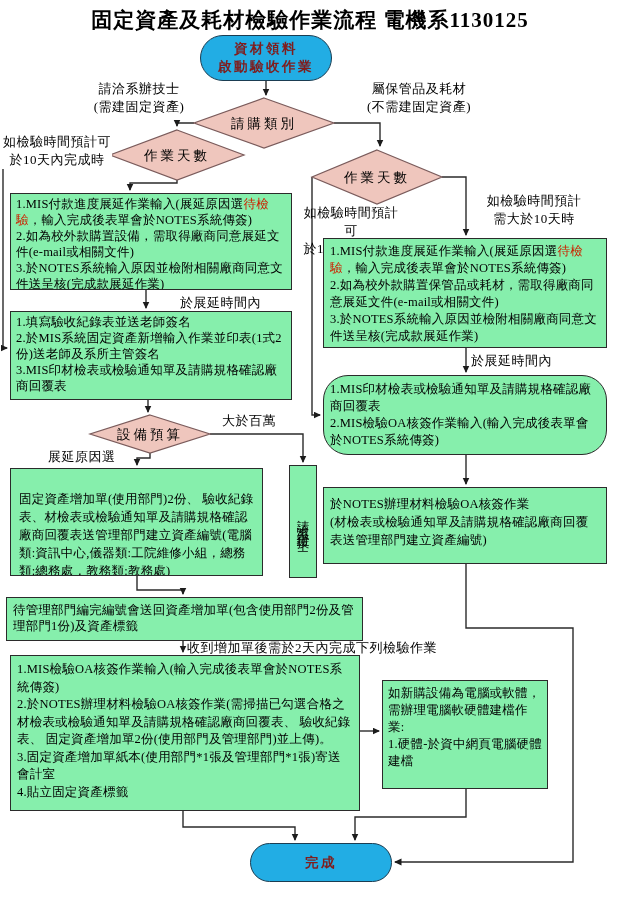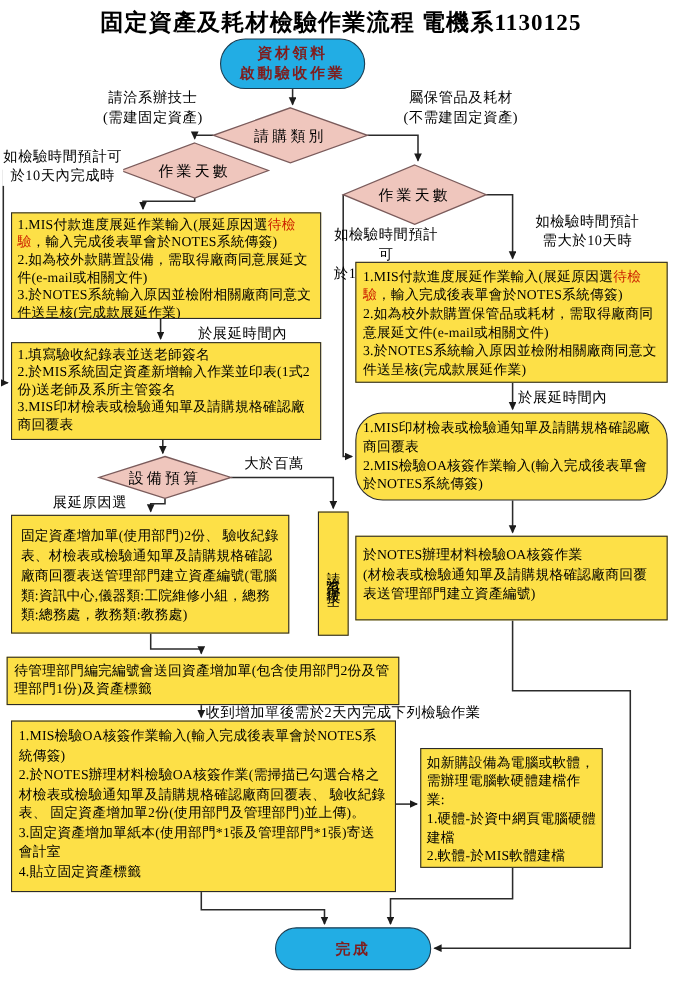--- a/index.html
+++ b/index.html
@@ -7,39 +7,39 @@
     position:relative;width:620px;height:900px;background:#ffffff;
     font-family:"Liberation Serif","DejaVu Serif",serif;color:#000;
     overflow:hidden;
   }
   #title{
     position:absolute;left:0;top:6px;width:620px;text-align:center;
     font-size:21px;font-weight:bold;letter-spacing:1px;
   }
   svg.layer{position:absolute;left:0;top:0;}
   .box{
-    position:absolute;box-sizing:border-box;background:#fde047;border:1.4px solid #2b2b2b;
+    position:absolute;box-sizing:border-box;background:#86efac;border:1.4px solid #2b2b2b;
     font-size:12.5px;line-height:16px;padding:2px 5px;overflow:hidden;letter-spacing:0.2px;
   }
   .box .red{color:#cc2200;}
   .lbl{position:absolute;font-size:13px;white-space:nowrap;letter-spacing:0.5px;}
   .lbl.center{text-align:center;white-space:normal;}
   .dtext{
     position:absolute;text-align:center;font-size:13.5px;letter-spacing:3px;white-space:nowrap;
   }
   .terminal{
     position:absolute;box-sizing:border-box;background:#22ade4;border:1.6px solid #1b3d52;
     color:#7f1d1d;display:flex;flex-direction:column;align-items:center;justify-content:center;
     font-size:13.5px;letter-spacing:2.5px;font-weight:bold;
   }
   #node-start{left:200px;top:35px;width:132px;height:46px;border-radius:24px;line-height:18px;}
   #node-end{left:250px;top:843px;width:142px;height:39px;border-radius:20px;}
   #box-l1{left:10px;top:193px;width:282px;height:97px;}
   #box-l2{left:10px;top:311px;width:282px;height:89px;}
-  #box-l3{left:10px;top:468px;width:253px;height:108px;line-height:18px;padding:9px 8px;}
+  #box-l3{left:10px;top:468px;width:253px;height:108px;line-height:18px;padding:21px 8px;}
   #box-l4{left:6px;top:597px;width:357px;height:44px;padding:4px 6px;}
   #box-l5{left:10px;top:655px;width:350px;height:156px;line-height:17.5px;padding:5px 6px;}
   #box-r1{left:323px;top:238px;width:284px;height:110px;line-height:17px;padding:4px 6px;}
   #box-r2{left:323px;top:375px;width:284px;height:80px;line-height:17px;padding:5px 6px;border-radius:25px;}
   #box-r3{left:323px;top:487px;width:284px;height:77px;line-height:18px;padding:7px 6px;}
   #box-br{left:382px;top:680px;width:166px;height:109px;line-height:17px;padding:4px 5px;}
   #box-consult{
     left:289px;top:465px;width:28px;height:113px;
     writing-mode:vertical-rl;text-orientation:upright;letter-spacing:4px;
     display:flex;align-items:center;justify-content:center;padding:2px 0;line-height:24px;
@@ -169,16 +169,15 @@
   </div>
 
   <div id="box-r3" class="box">
     <div>於NOTES辦理材料檢驗OA核簽作業</div>
     <div>(材檢表或檢驗通知單及請購規格確認廠商回覆表送管理部門建立資產編號)</div>
   </div>
 
   <div id="box-br" class="box">
     <div>如新購設備為電腦或軟體，需辦理電腦軟硬體建檔作業:</div>
     <div>1.硬體-於資中網頁電腦硬體建檔</div>
-    <div>2.軟體-於MIS軟體建檔</div>
   </div>
 
 </div>
 
 </body></html>

